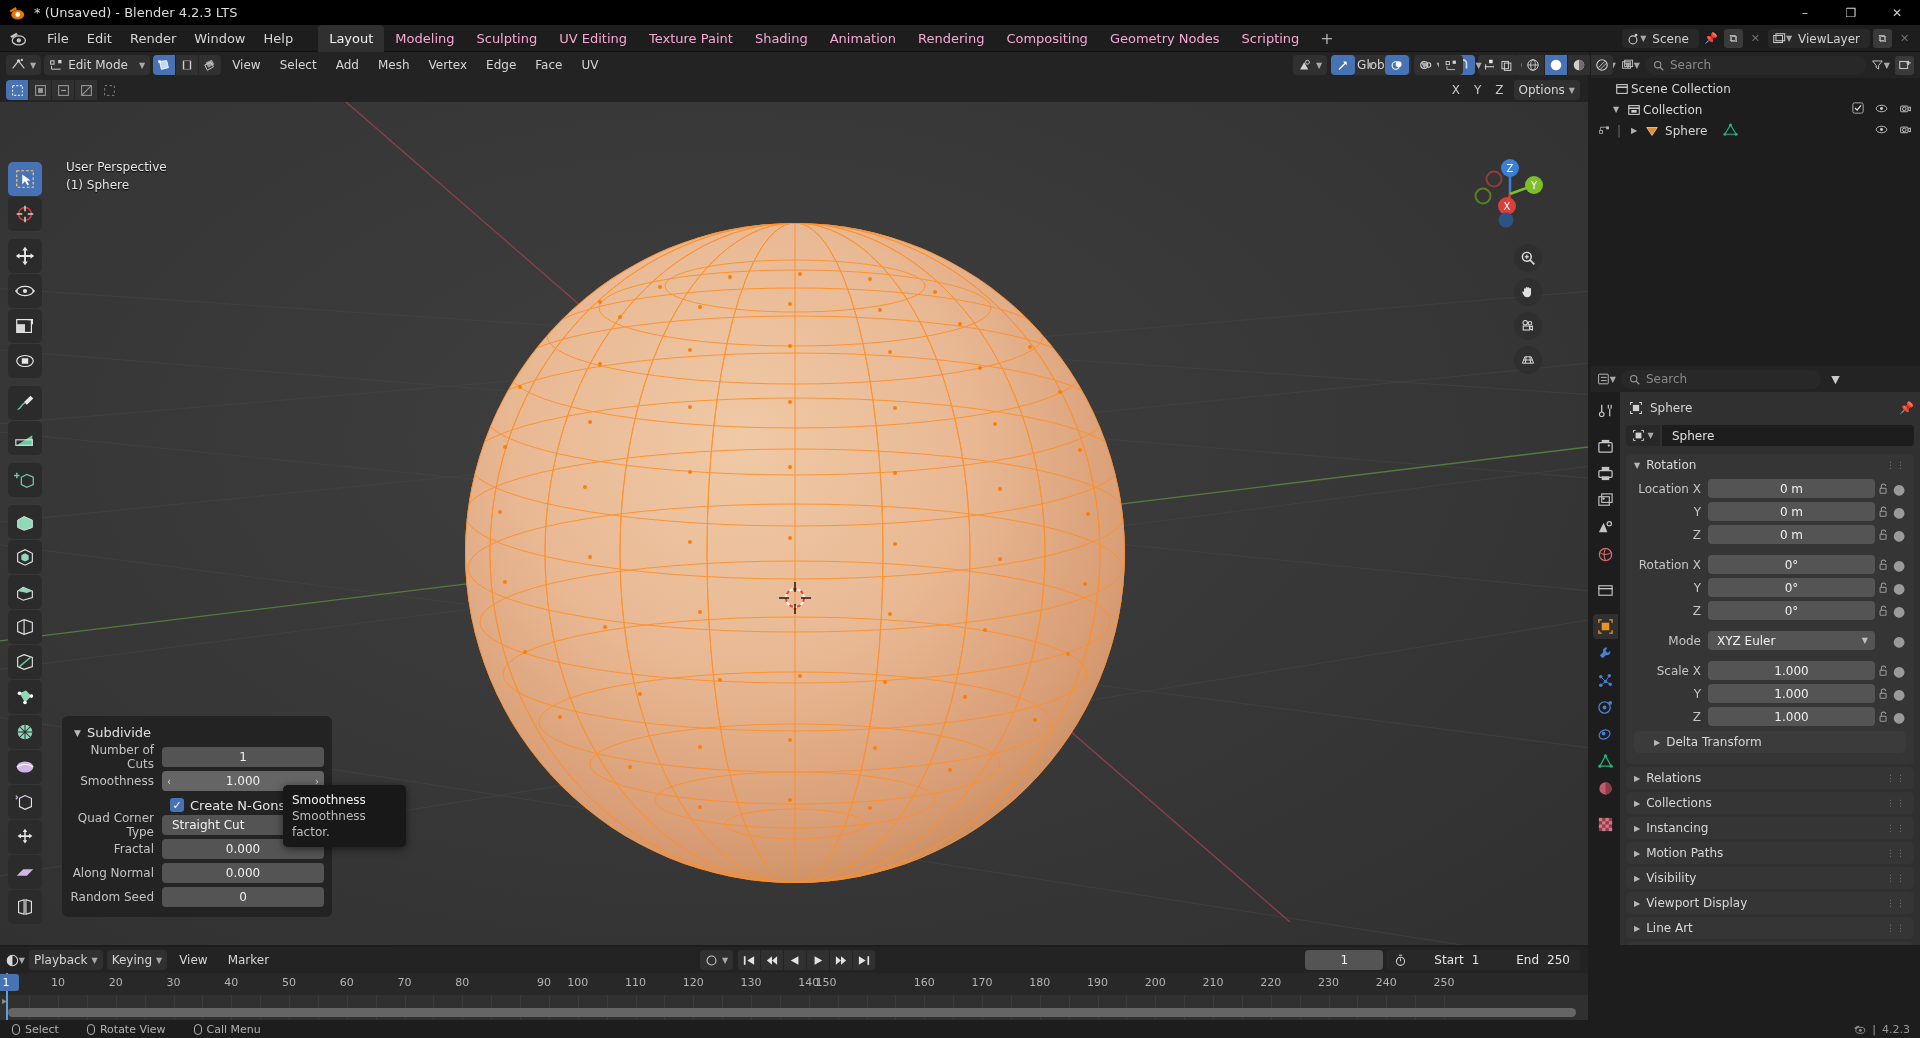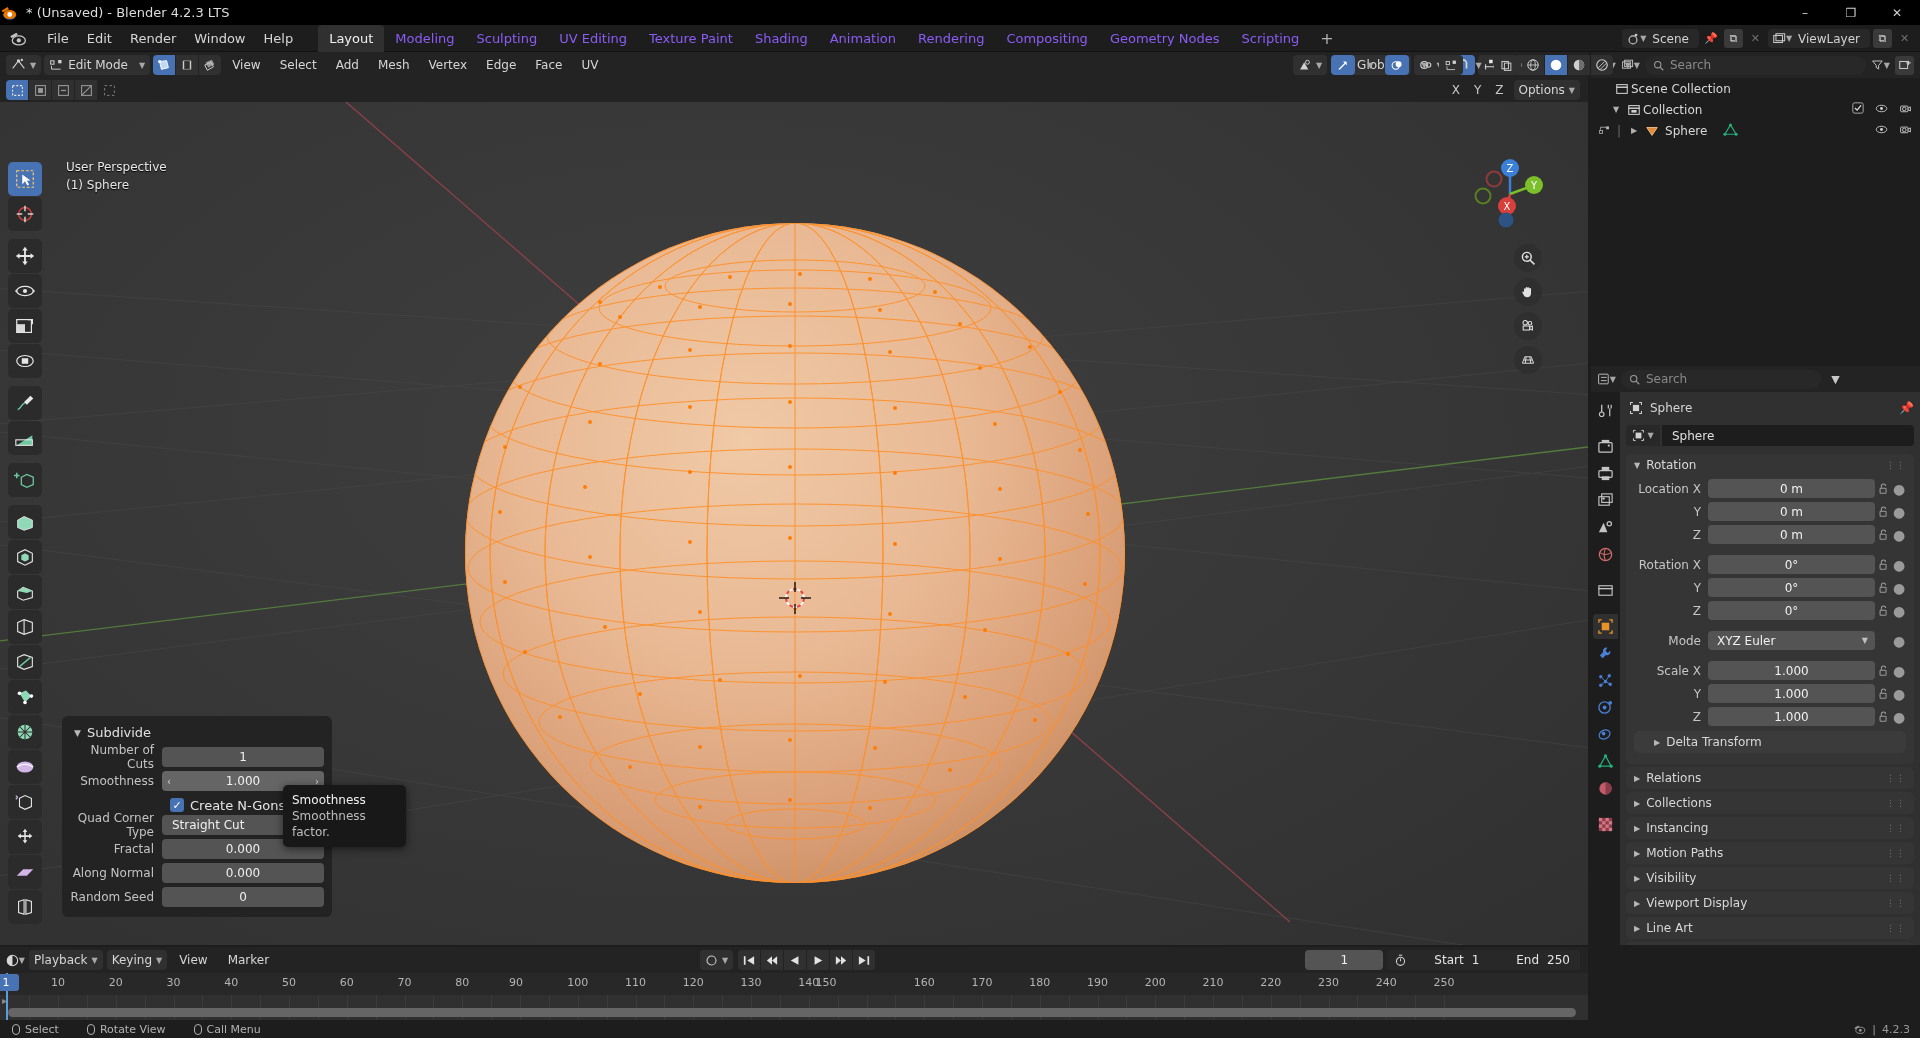--- a/index.html
+++ b/index.html
@@ -9,38 +9,38 @@
     font-family: "DejaVu Sans", sans-serif;
     font-size: 13px;
     color: #e5e5e5;
     overflow: hidden;
   }
   .app { position: relative; width: 1920px; height: 1038px; }
 
   
   .titlebar {
     position: absolute; left:0; top:0; width:1920px; height:25px;
-    background:#000; display:flex; align-items:center; padding-left:0;
+    background:#000; display:flex; align-items:center; padding-left:8px;
     font-size:13px; color:#dcdcdc;
   }
   .titlebar .blender-logo { width:18px; height:18px; margin-right:8px; }
   .win-btns { position:absolute; right:0; top:0; height:25px; display:flex; }
   .win-btn { width:46px; height:25px; display:flex; align-items:center; justify-content:center;
              color:#d0d0d0; font-size:12px; }
 
   
   .topbar {
     position:absolute; left:0; top:25px; width:1920px; height:27px;
     background:#1d1d1d; display:flex; align-items:center; padding-left:8px;
     border-bottom:1px solid #121212;
   }
   .topbar .blender-icon { width:20px; height:18px; margin-right:10px; opacity:.9; }
   .menu-item { padding:3px 9px; font-size:13px; color:#d6d6d6; border-radius:3px; }
   .wstabs { display:flex; align-items:center; margin-left:16px; height:27px; }
-  .wstab { padding:5px 11px; font-size:13px; color:#8b5cf6; height:27px; display:flex; align-items:center;}
+  .wstab { padding:5px 11px; font-size:13px; color:#f9a8d4; height:27px; display:flex; align-items:center;}
   .wstab.active { background:#303030; color:#f0f0f0; border-radius:4px 4px 0 0; }
   .wstab.plus { color:#b0b0b0; font-size:16px; padding:2px 10px; }
 
   
   .topbar-right { position:absolute; right:6px; top:25px; height:27px; display:flex; align-items:center; gap:3px;}
   .tb-field {
     display:flex; align-items:center; background:#282828; border-radius:4px; height:19px;
     padding:0 4px; font-size:12px; color:#d2d2d2;
   }
   .tb-field .lbl { padding:0 6px; }
@@ -1405,21 +1405,21 @@
 
     <div class="tl-ruler">
         <div class="tick" style="left: 58px;">10</div>
         <div class="tick" style="left: 115.75px;">20</div>
         <div class="tick" style="left: 173.5px;">30</div>
         <div class="tick" style="left: 231.25px; text-align: right;">40</div>
         <div class="tick" style="left: 289px;">50</div>
         <div class="tick" style="left: 346.75px;">60</div>
         <div class="tick" style="left: 404.5px;">70</div>
         <div class="tick" style="left: 462.25px;">80</div>
-        <div class="tick" style="left: 516px; text-align: center;">90</div>
+        <div class="tick" style="left: 544px; text-align: center;">90</div>
         <div class="tick" style="left: 577.75px;">100</div>
         <div class="tick" style="left: 635.5px;">110</div>
         <div class="tick" style="left: 693.25px;">120</div>
         <div class="tick" style="left: 751px;">130</div>
         <div class="tick" style="left: 808.75px;">140</div>
         <div class="tick" style="left: 826px;">150</div>
         <div class="tick" style="left: 924.25px;">160</div>
         <div class="tick" style="left: 982px;">170</div>
         <div class="tick" style="left: 1039.75px;">180</div>
         <div class="tick" style="left: 1097.5px;">190</div>

